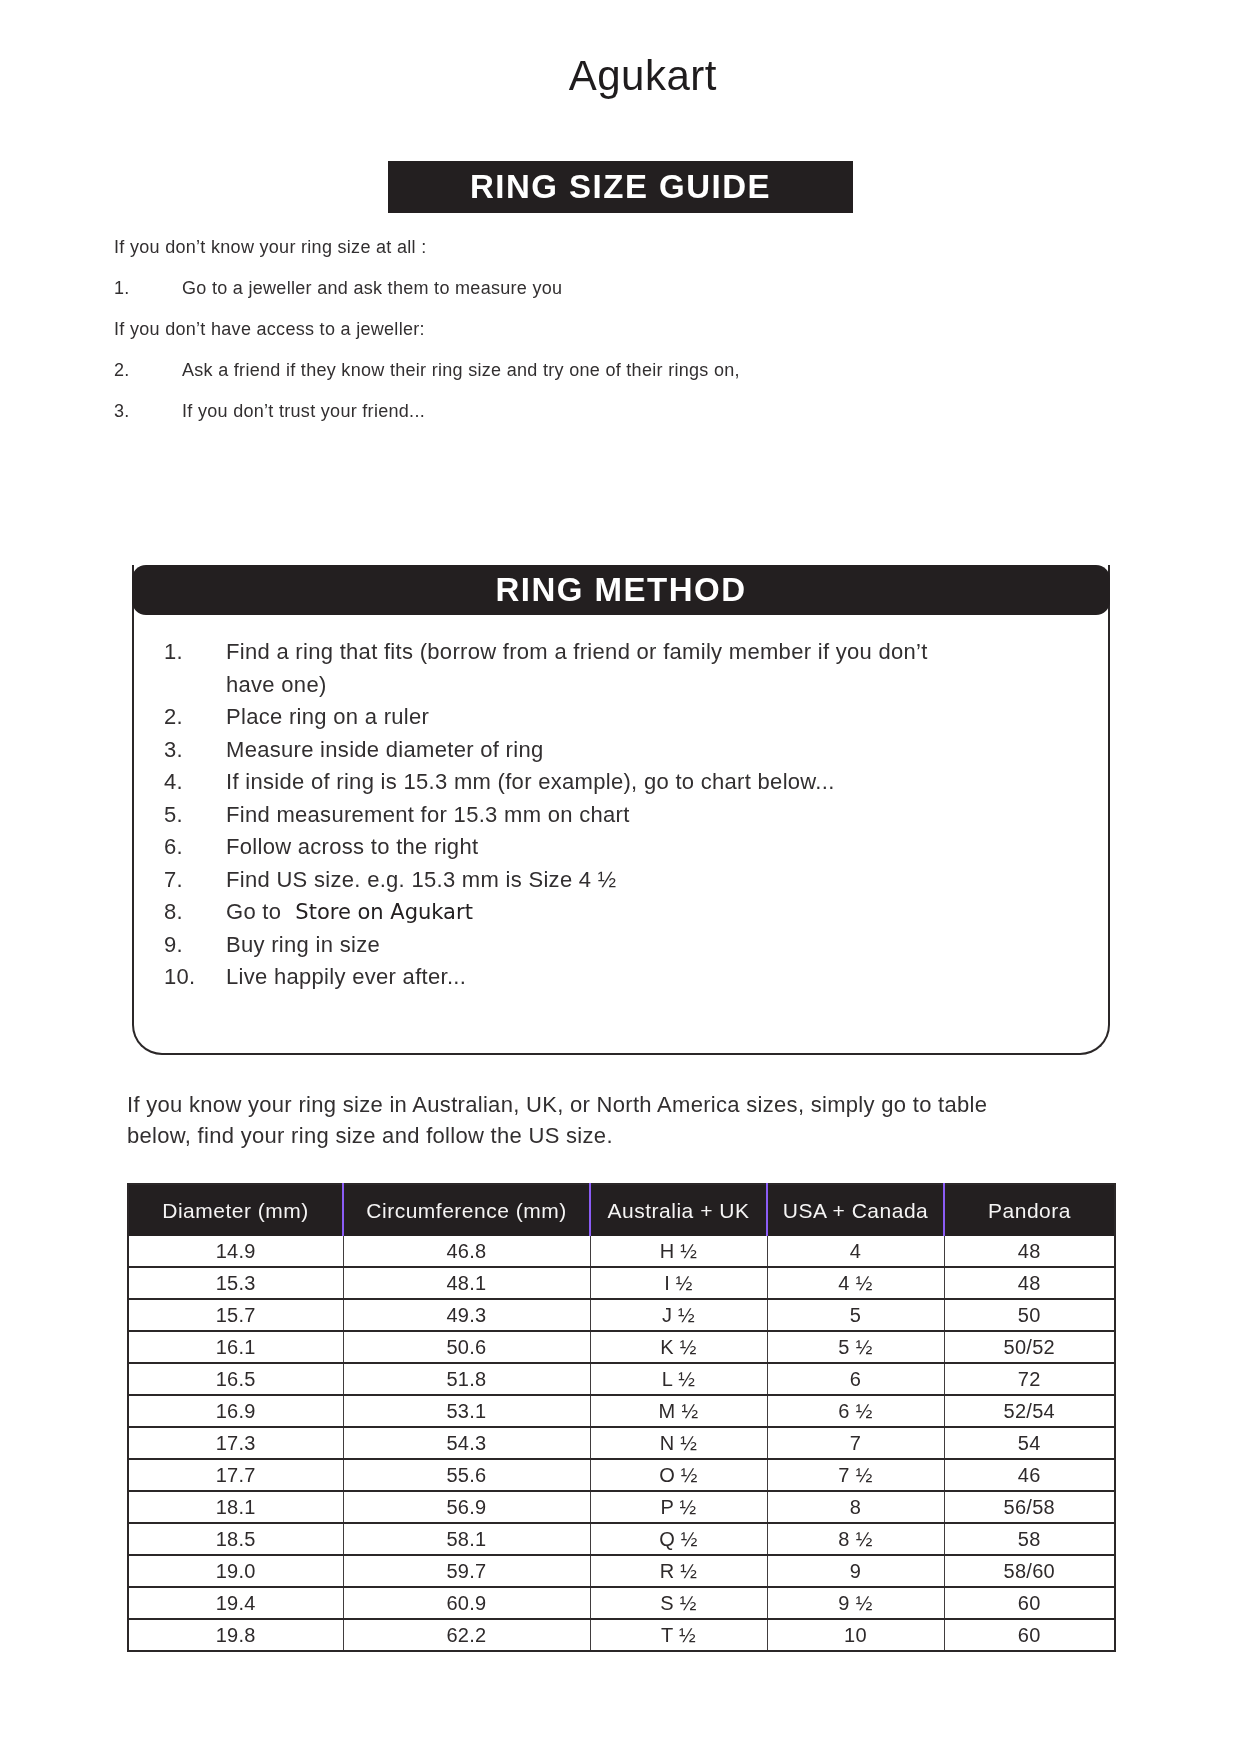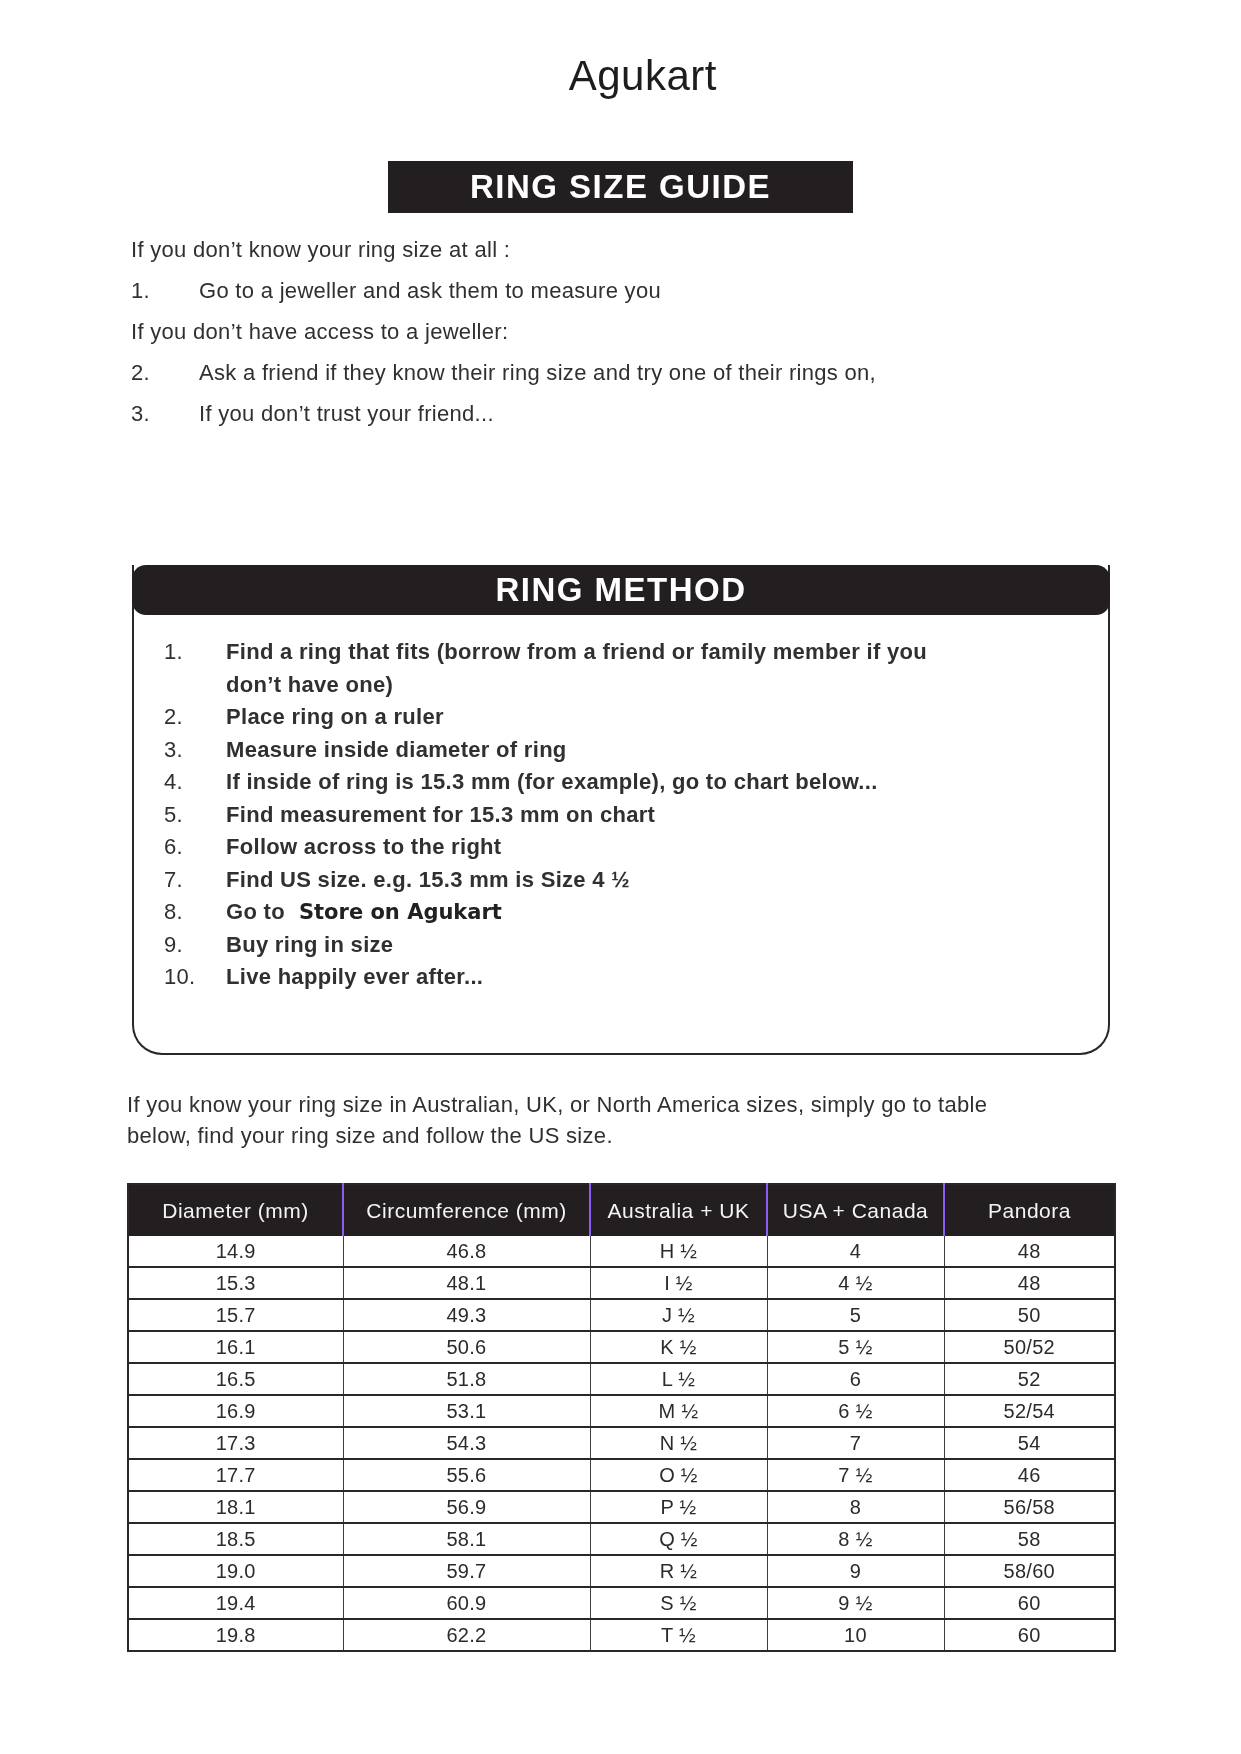--- a/index.html
+++ b/index.html
@@ -10,37 +10,37 @@
   }
   .brand {
     position:absolute; left:455px; top:52px; width:262px;
     text-align:right; font-size:42px; color:#1f1c1d; letter-spacing:0.5px;
   }
   .banner-main {
     position:absolute; left:388px; top:161px; width:465px; height:52px;
     background:#231f20; color:#ffffff; font-weight:bold; font-size:33px;
     letter-spacing:1.5px; display:flex; align-items:center; justify-content:center;text-align:right;
   }
-  .intro { position:absolute; left:131px; top:237px; width:990px; font-size:22px; letter-spacing:0.3px; }
+  .intro { position:absolute; left:114px; top:237px; width:990px; font-size:18px; letter-spacing:0.3px; }
   .iline { height:41px; }
   .iline .num { display:inline-block; width:68px; }
   .method-box {
     position:absolute; left:132px; top:565px; width:978px; height:490px;
     border:2px solid #2b2728; border-top:none;
     border-radius:0 0 30px 30px; box-sizing:border-box;
   }
   .banner-method {
     position:absolute; left:-2px; right:-2px; top:0; height:50px;
     background:#231f20; color:#ffffff; font-weight:bold; font-size:33px;
     letter-spacing:1.5px; display:flex; align-items:center; justify-content:center;border-radius:14px;
   }
   .steps { position:absolute; left:0; right:0; top:71px; }
   .step { position:relative; font-size:22px; letter-spacing:0.3px; line-height:32.5px; }
   .step .num { position:absolute; left:30px; top:0; }
-  .step .txt { display:block; margin-left:92px; max-width:748px;font-weight:bold; }
+  .step .txt { display:block; margin-left:92px; max-width:748px; }
   .store-link {
     font-family:"DejaVu Sans", sans-serif; letter-spacing:0; color:#232021;
     margin-left:14px; text-decoration:none; font-size:21px;
   }
   .table-intro {
     position:absolute; left:127px; top:1089px; width:908px;
     font-size:22px; letter-spacing:0.3px; line-height:31px;
   }
   table.size-table {
     position:absolute; left:127px; top:1183px; width:987px;
@@ -173,21 +173,21 @@
         <td>50.6</td>
         <td>K ½</td>
         <td>5 ½</td>
         <td>50/52</td>
       </tr>
       <tr>
         <td>16.5</td>
         <td>51.8</td>
         <td>L ½</td>
         <td>6</td>
-        <td>52</td>
+        <td>72</td>
       </tr>
       <tr>
         <td>16.9</td>
         <td>53.1</td>
         <td>M ½</td>
         <td>6 ½</td>
         <td>52/54</td>
       </tr>
       <tr>
         <td>17.3</td>

